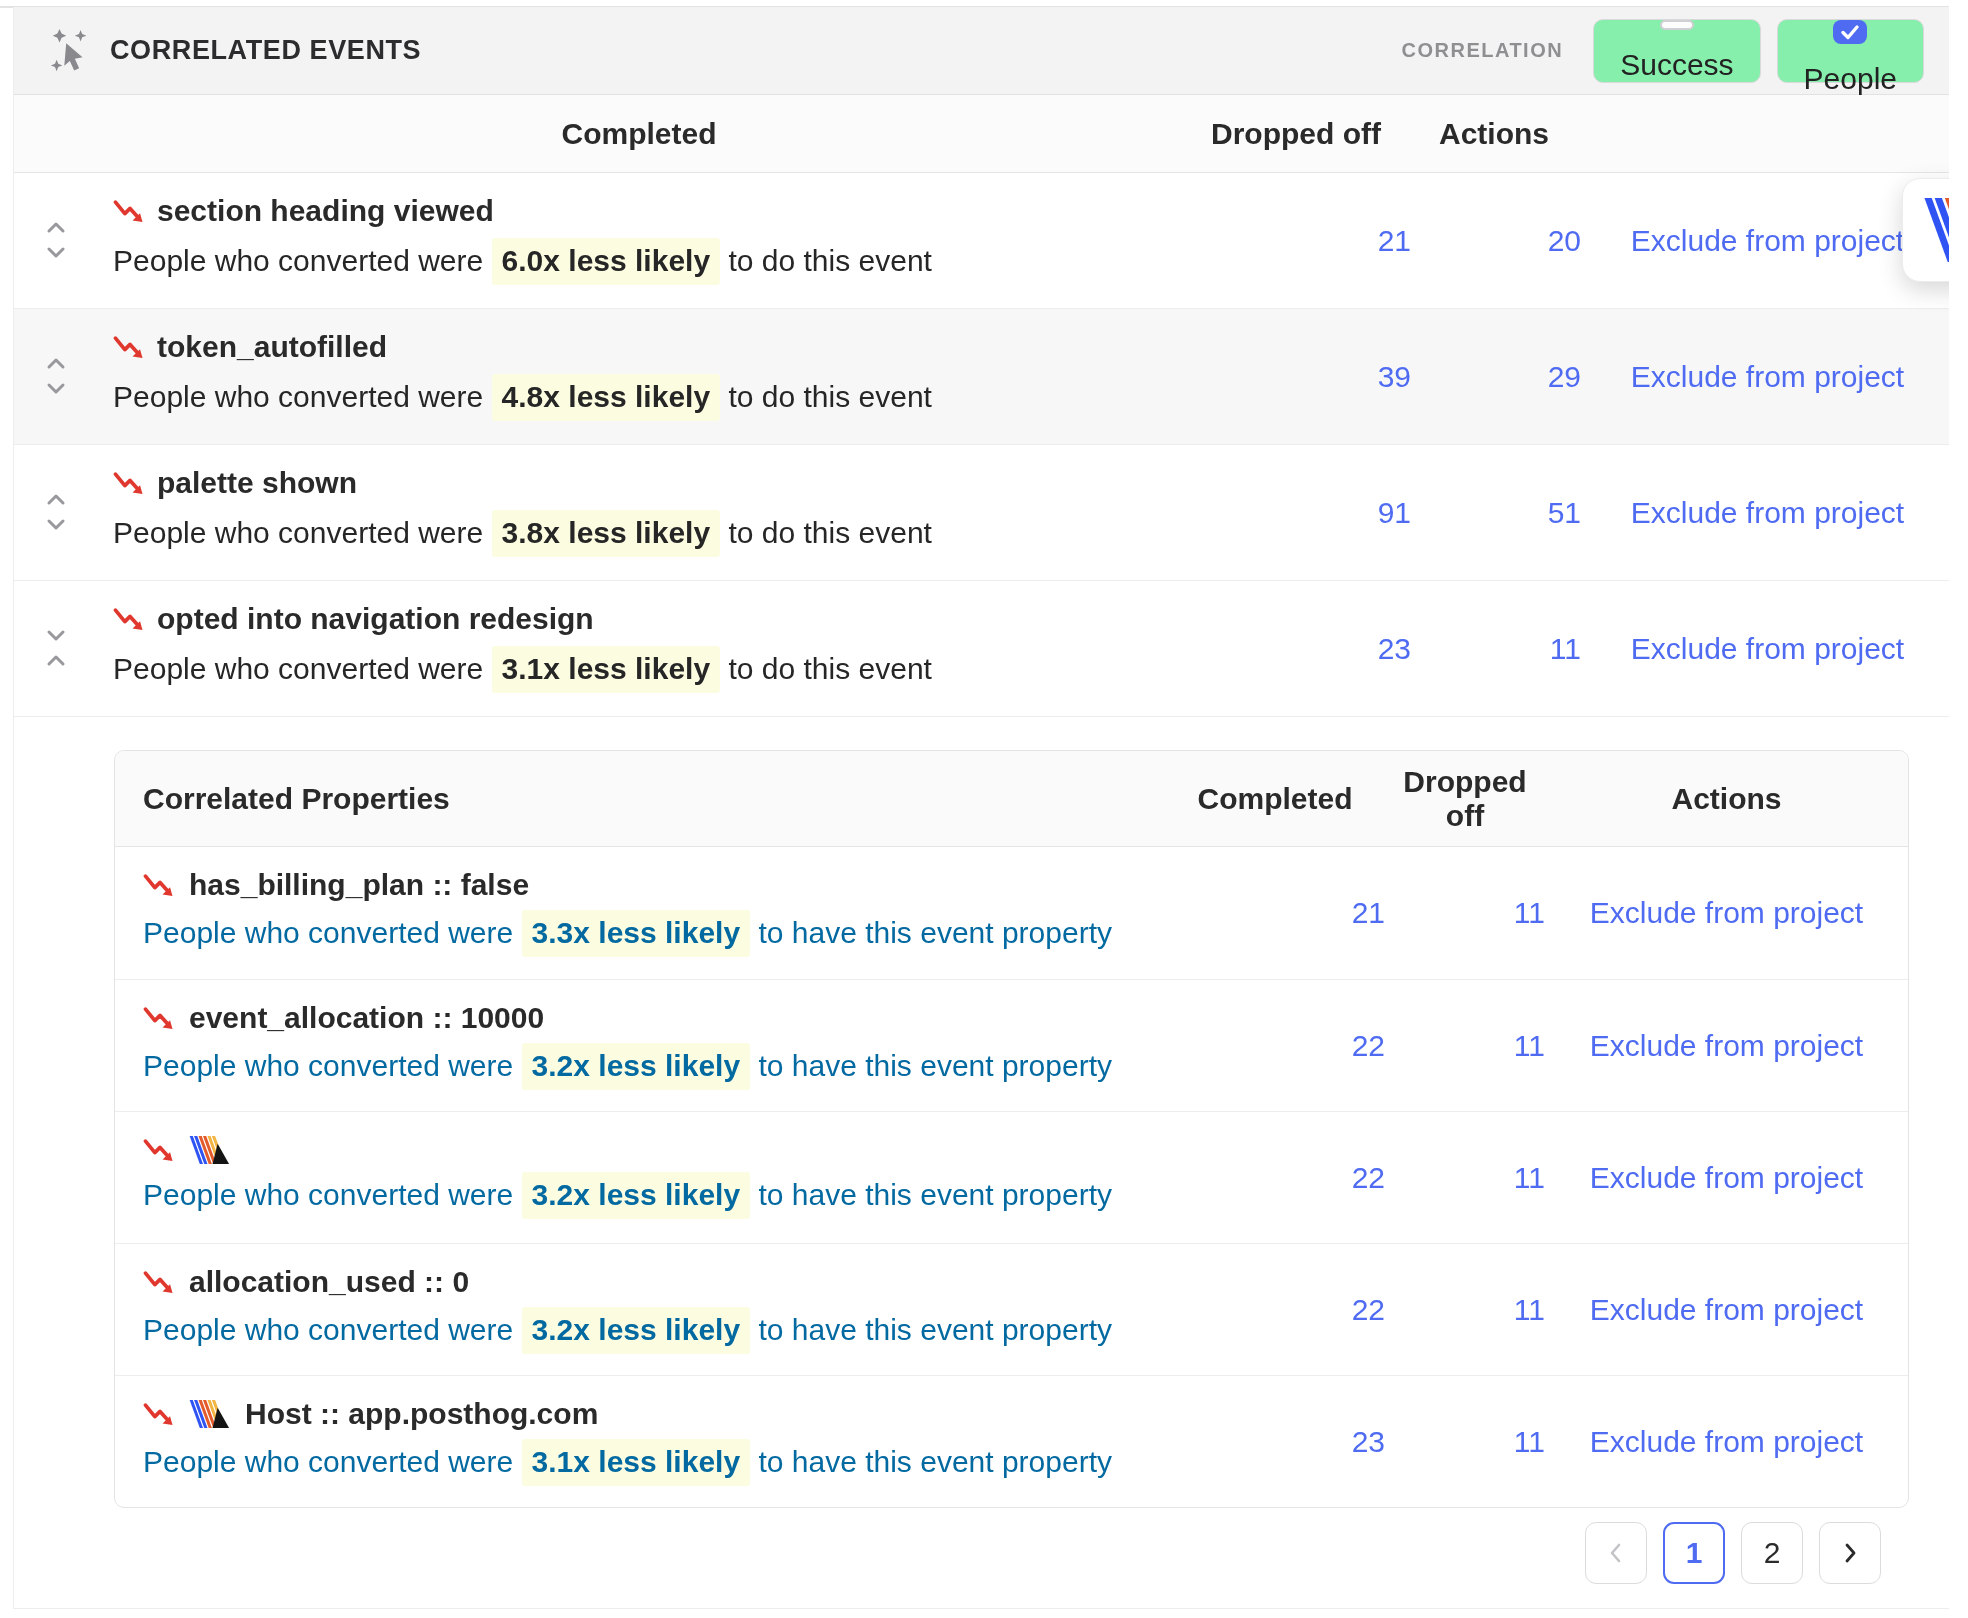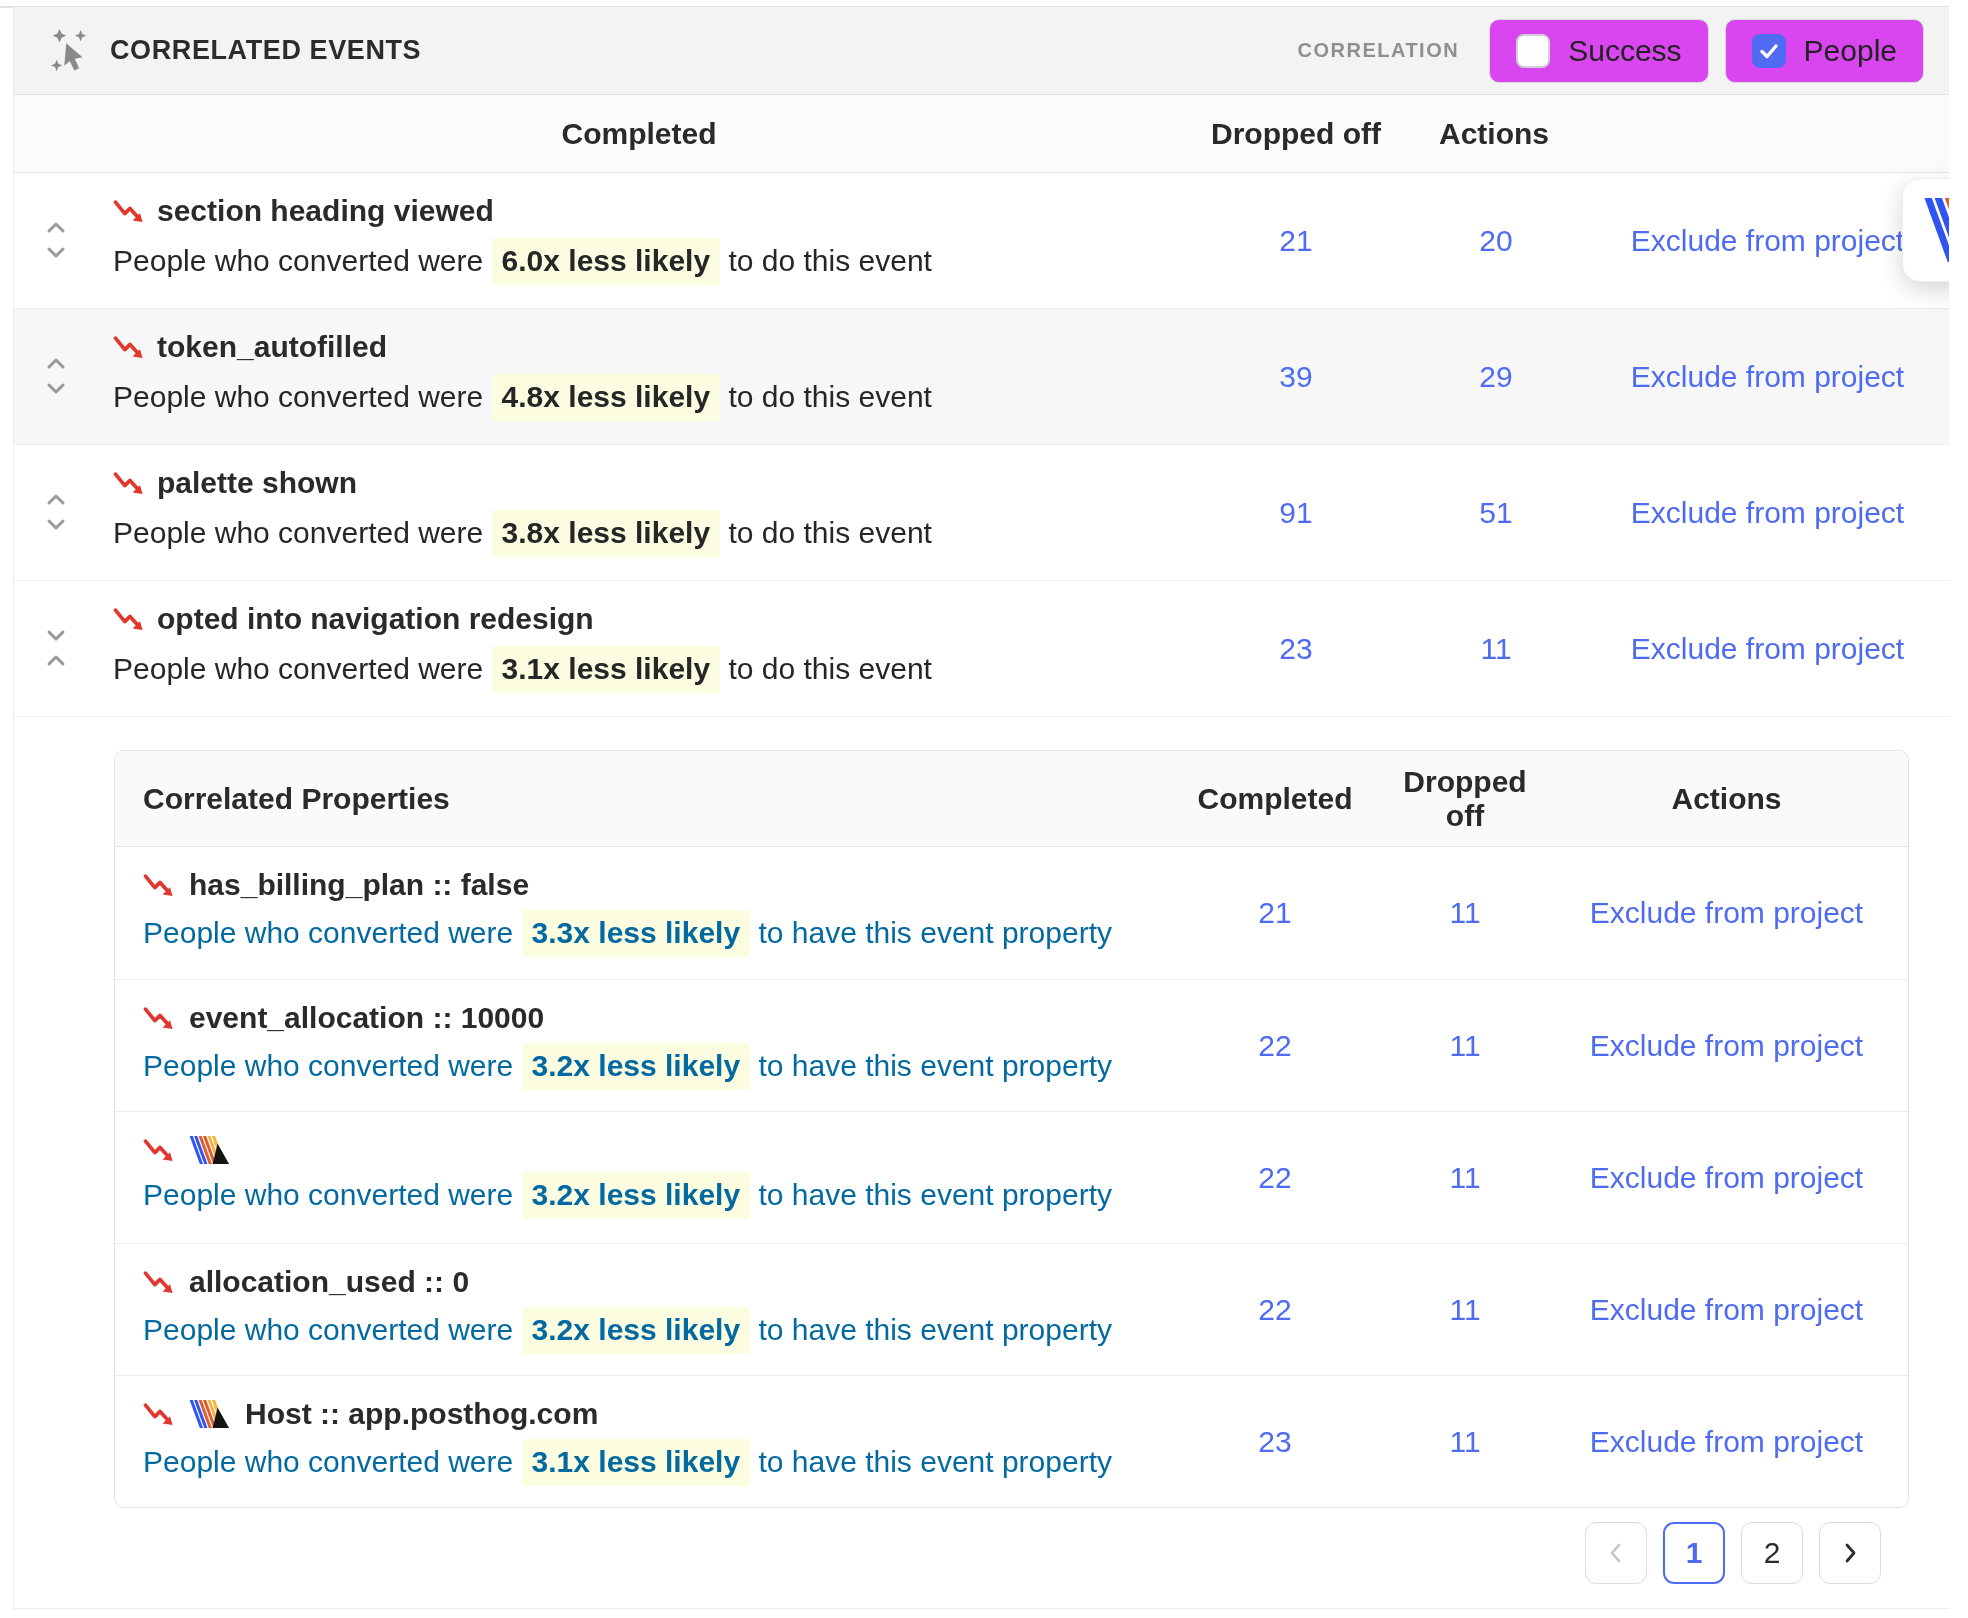--- a/index.html
+++ b/index.html
@@ -20,41 +20,41 @@
     border-left:1px solid var(--border-soft);border-right:1px solid var(--border-soft);
     border-bottom:1px solid var(--border-soft);}
 
   
   .hbar{display:flex;align-items:center;height:88px;background:#f3f3f4;
     border-bottom:1px solid #e2e2e3;padding:0 30px 0 34px;}
   .hbar .title{font-size:27px;font-weight:700;letter-spacing:.6px;color:#2c2c2e;margin-left:16px;}
   .hbar .spacer{flex:1;}
   .corr-label{font-size:20px;font-weight:700;letter-spacing:1.5px;color:var(--muted);margin-right:14px;}
   .toggle-btn{display:flex;align-items:center;gap:18px;height:64px;padding:0 26px;margin-left:16px;
-    background:#d946ef;border:1px solid #d9d9dc;border-radius:10px;font-size:30px;color:#222;cursor:pointer;}
+    background:#86efac;border:1px solid #d9d9dc;border-radius:10px;font-size:30px;color:#222;cursor:pointer;flex-direction:column;}
   .cbox{width:34px;height:34px;border-radius:8px;display:flex;align-items:center;justify-content:center;}
   .cbox.unchecked{background:#fdfdfd;border:2px solid #cfcfd4;}
   .cbox.checked{background:var(--blue);}
 
   
   .egrid{display:grid;grid-template-columns:83px 1084px 230px 170px 1fr;align-items:center;}
   .ehead{height:78px;background:#fbfbfb;border-bottom:1px solid var(--border);}
   .ehead .c-event{font-size:30px;font-weight:600;padding-left:16px;}
   .c-num-h{font-size:30px;font-weight:600;text-align:center;}
   .c-act-h{font-size:30px;font-weight:600;padding-left:28px;}
   .erow{height:136px;border-bottom:1px solid var(--border-soft);position:relative;}
   .erow.alt{background:#f7f7f8;}
   .cell-drag{display:flex;flex-direction:column;align-items:center;gap:10px;}
   .chev-btn{width:22px;height:15px;display:block;background:none;border:none;cursor:pointer;padding:0;}
   .cell-main{padding-left:16px;}
   .evt-title{display:flex;align-items:center;gap:12px;font-size:30px;font-weight:700;
     margin-top:-10px;margin-bottom:16px;white-space:nowrap;}
   .evt-sub{font-size:30px;color:#262626;white-space:nowrap;}
   .hl{background:var(--hl);font-weight:700;padding:6px 10px 8px;border-radius:3px;}
-  .num-link{font-size:30px;color:var(--blue);text-align:center;cursor:pointer;}
+  .num-link{font-size:30px;color:var(--blue);text-align:right;cursor:pointer;}
   .act-link{font-size:30px;color:var(--blue);text-align:center;cursor:pointer;white-space:nowrap;}
 
   
   .pcard{position:absolute;left:100px;top:743px;width:1795px;height:758px;background:#fff;
     border:1px solid #e4e4e5;border-radius:10px;}
   .pgrid{display:grid;grid-template-columns:1fr 220px 160px 363px;align-items:center;}
   .phead{height:96px;background:#fafafa;border-bottom:1px solid var(--border);
     border-radius:10px 10px 0 0;}
   .phead .c-prop{font-size:30px;font-weight:700;padding-left:28px;}
   .prow{height:132px;position:relative;}

